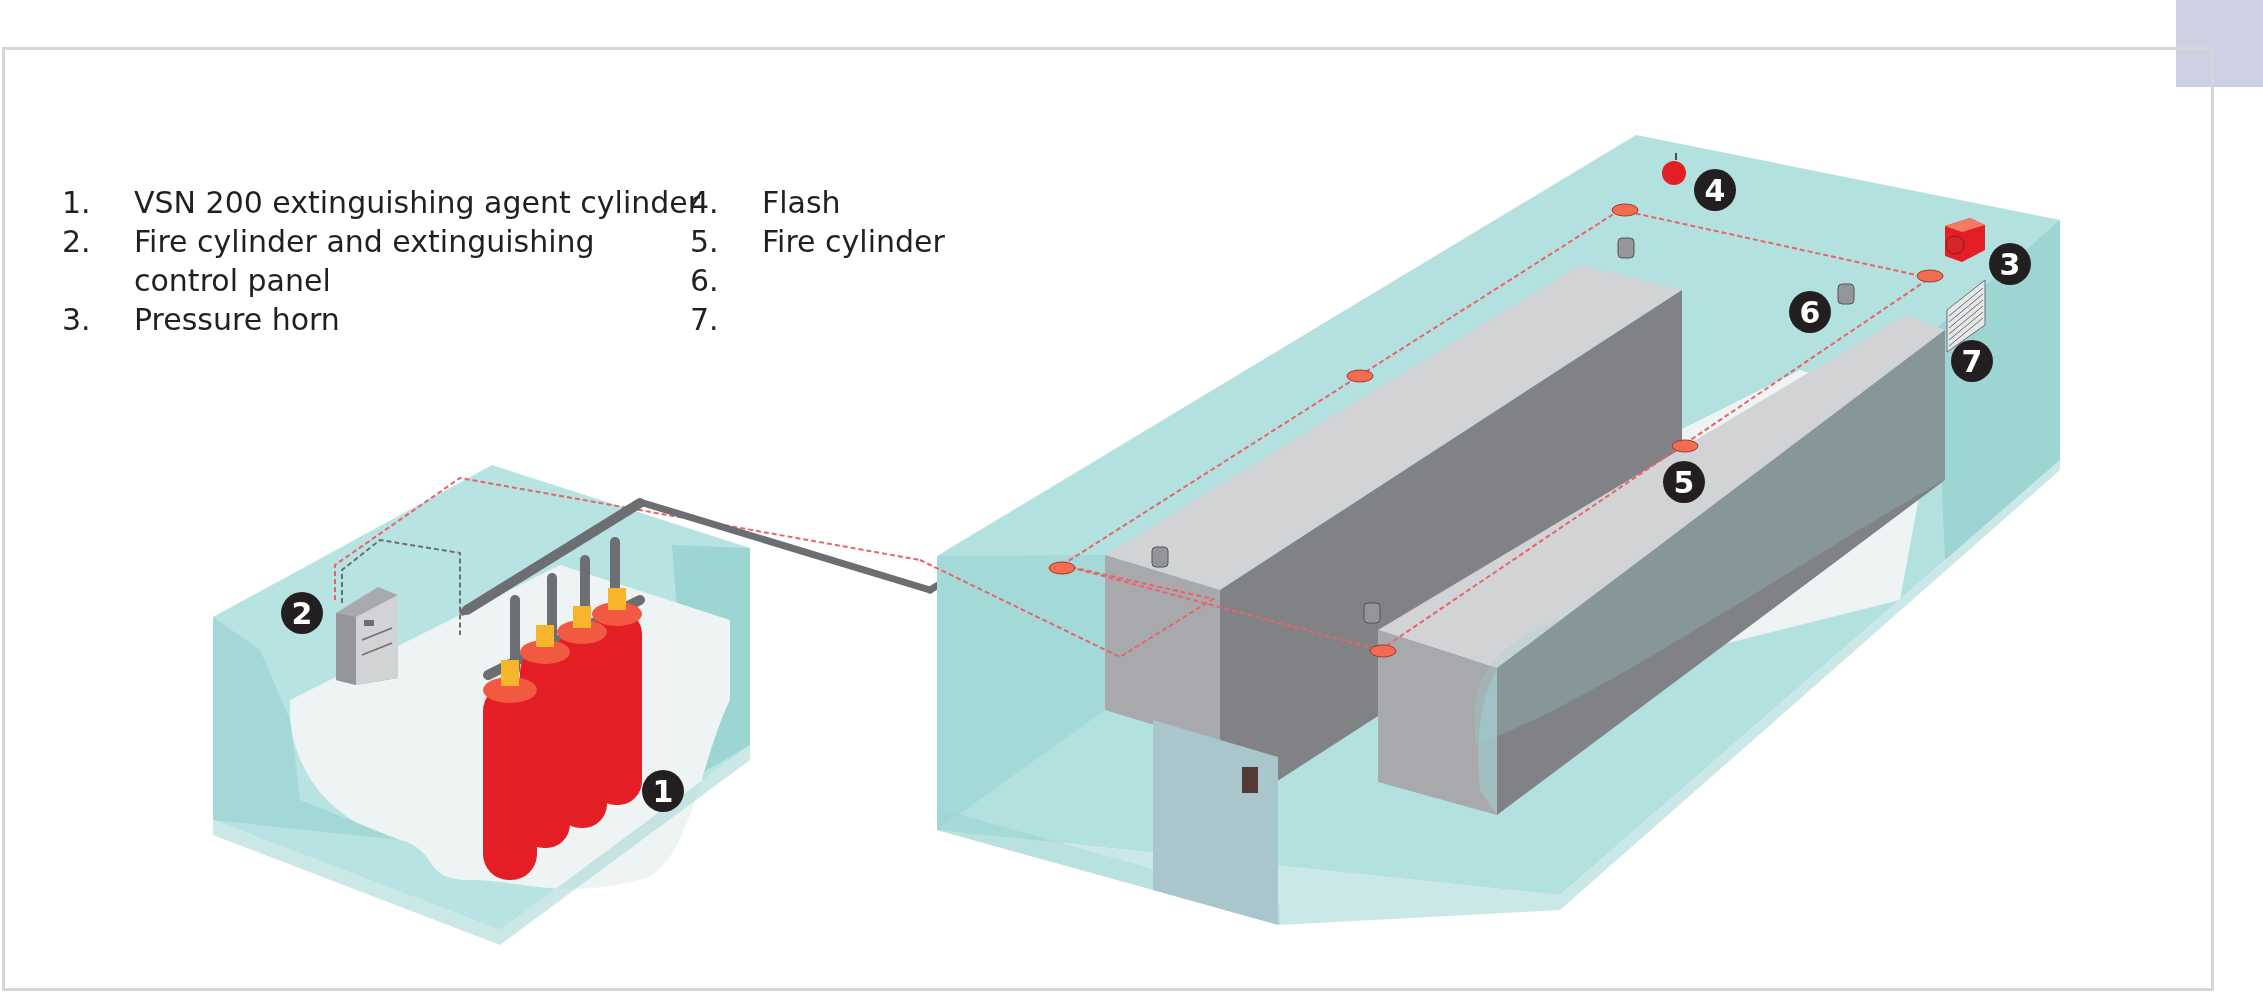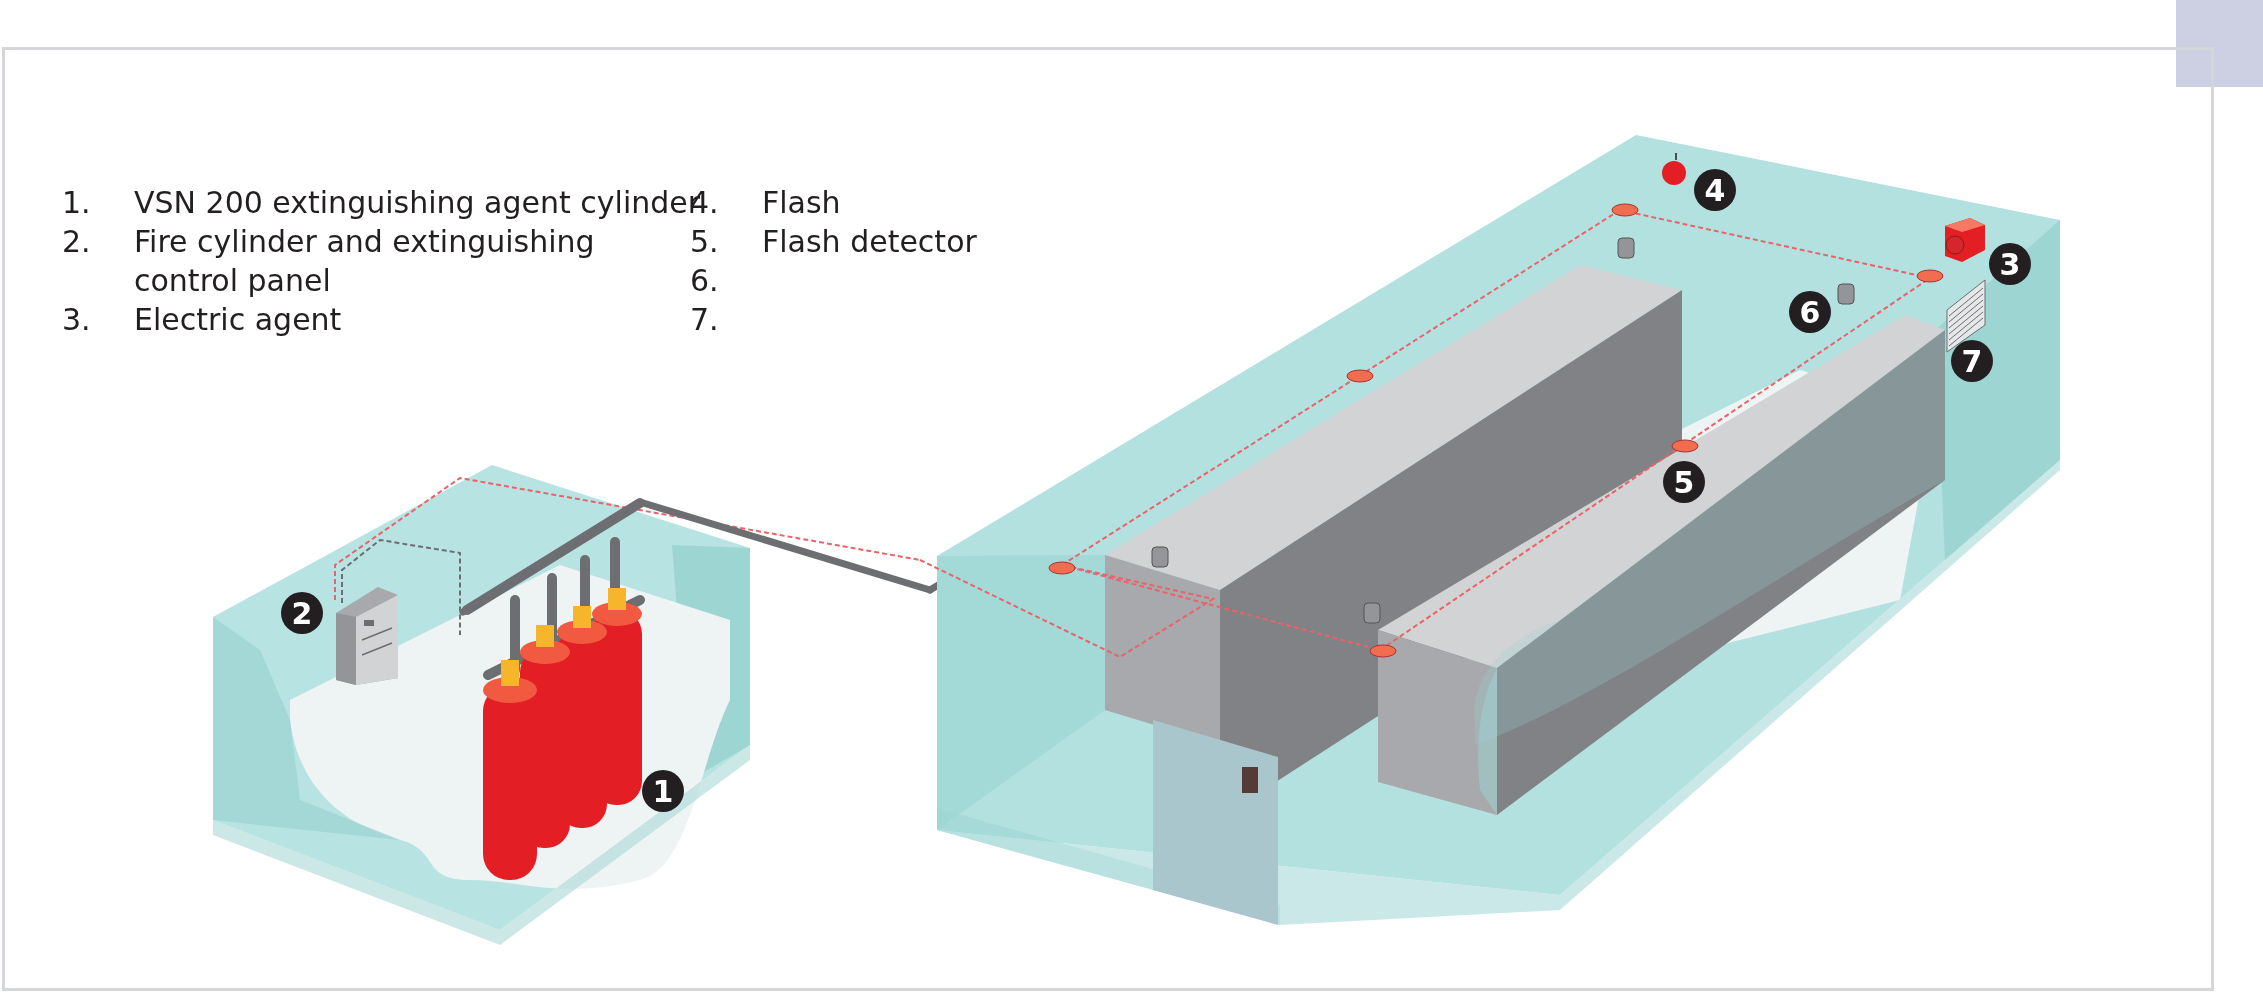--- a/index.html
+++ b/index.html
@@ -28,32 +28,32 @@
     <span class="legend-num">1.</span>
     <span class="legend-text">VSN 200 extinguishing agent cylinder</span>
   </div>
   <div class="legend-item">
     <span class="legend-num">2.</span>
     <span class="legend-text">Fire cylinder and extinguishing
 control panel</span>
   </div>
   <div class="legend-item">
     <span class="legend-num">3.</span>
-    <span class="legend-text">Electric agent</span>
+    <span class="legend-text">Pressure horn</span>
   </div>
 </div>
 
 <div class="legend legend-col2">
   <div class="legend-item">
     <span class="legend-num">4.</span>
     <span class="legend-text">Flash</span>
   </div>
   <div class="legend-item">
     <span class="legend-num">5.</span>
-    <span class="legend-text">Flash detector</span>
+    <span class="legend-text">Fire cylinder</span>
   </div>
   <div class="legend-item">
     <span class="legend-num">6.</span>
   </div>
   <div class="legend-item">
     <span class="legend-num">7.</span>
   </div>
 </div>
 
 <svg class="illus" width="2263" height="996" viewBox="0 0 2263 996">

